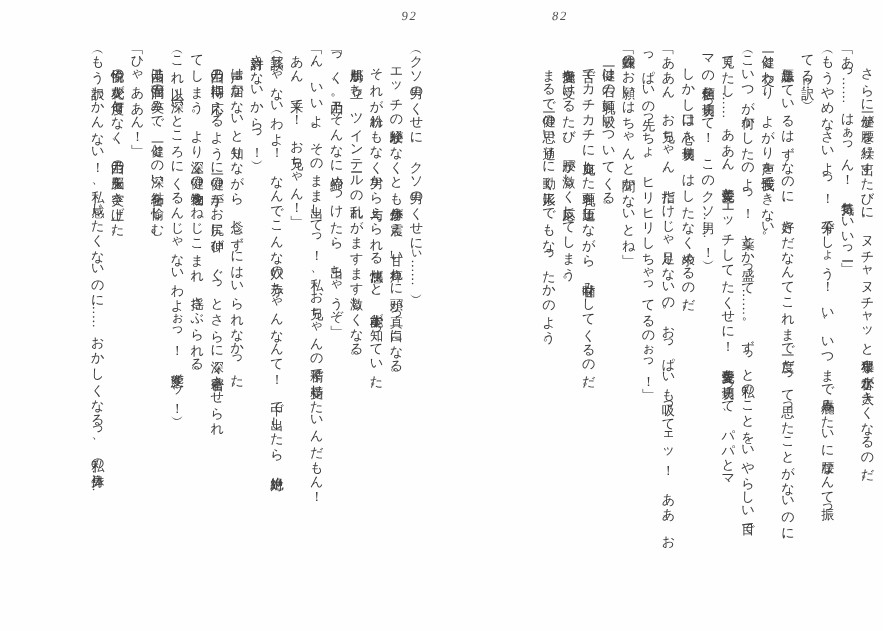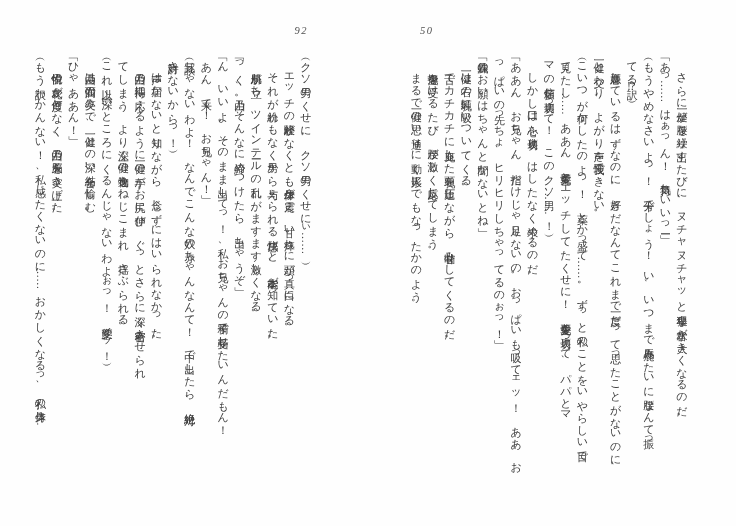--- a/index.html
+++ b/index.html
@@ -7,22 +7,23 @@
     width: 736px;
     height: 526px;
     position: relative;
     overflow: hidden;
     background: #fefefe;
     font-family: "Liberation Serif", "DejaVu Serif", serif;
   }
   .spread { position: absolute; inset: 0; }
   .page {
     position: absolute;
-    top: 54px;
+    top: 38px;
     height: 426px;
+    margin-left: 40px;
   }
   .page.left  { left: 31px;  width: 283px; }
   .page.right { left: 407px; width: 283px; }
   .page-text {
     writing-mode: vertical-rl;
     text-orientation: mixed;
     width: 100%;
     height: 100%;
     color: #3c3c3c;
     font-size: 11px;
@@ -68,21 +69,21 @@
         <p class="line">てしまう。より深く健一の逸物をねじこまれ、揺さぶられる。</p>
         <p class="line">（これ以上、深いところにくるんじゃないわよぉっ！　変態イッ！）</p>
         <p class="line">　由乃は満面の笑みで、健一との深い結合を愉しむ。</p>
         <p class="line">「ひゃああん！」</p>
         <p class="line">　愉悦の火花が何度となく、由乃の脳天を突き上げた。</p>
         <p class="line">（もう訳わかんない！　私、感じたくないのに……おかしくなるっ、私の身体……</p>
       </div>
   </section>
 
   <section class="page right">
-    <div class="page-number">50</div>
+    <div class="page-number">82</div>
     <div class="page-text">
         <p class="line">　さらに健一が腰を繰り出すたびに、ヌチャヌチャッと卑猥な水音が大きくなるのだ。</p>
         <p class="line">「あっ……はぁっん！　気持ちいいっー」</p>
         <p class="line">（もうやめなさいよっ！　十分でしょう！　い、いつまで馬鹿みたいに腰なんて振っ</p>
         <p class="line">てる訳⁉）</p>
         <p class="line">　嫌悪しているはずなのに、好きだなんてこれまで一度だって思ったことがないのに、</p>
         <p class="line">健一と交わり、よがり声を我慢できない。</p>
         <p class="line">（こいつが何かしたのよっ！　薬とか盛って……。ずっと私のことをいやらしい目で</p>
         <p class="line">見てたし……ああん、愛先輩とエッチしてたくせに！　愛先輩を裏切って、パパとマ</p>
         <p class="line">マの信頼を裏切って！　このクソ男……！）</p>

